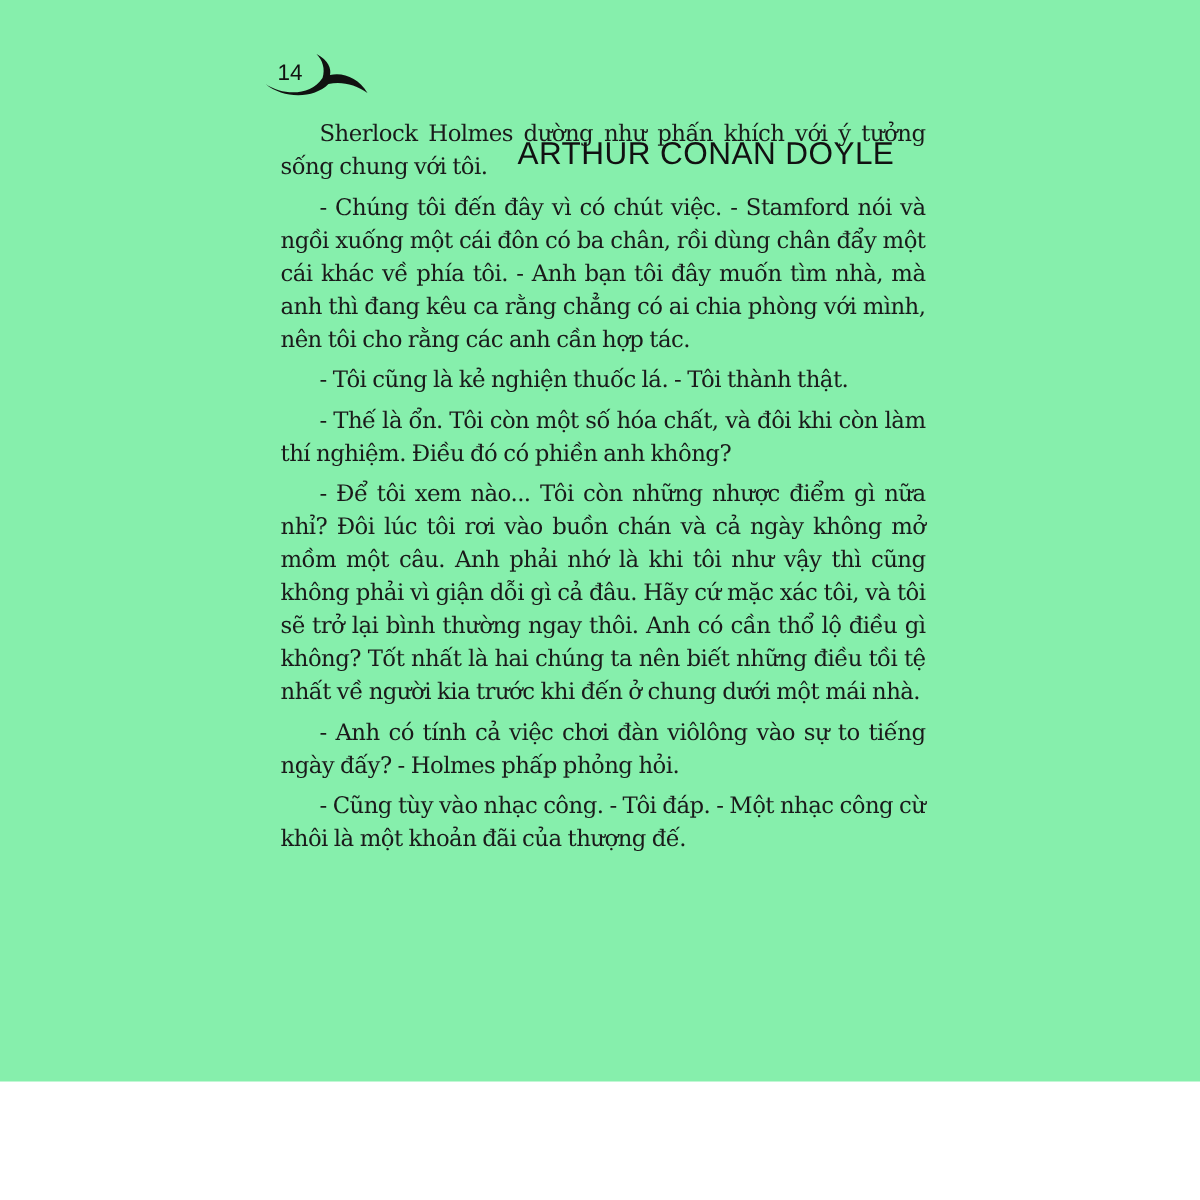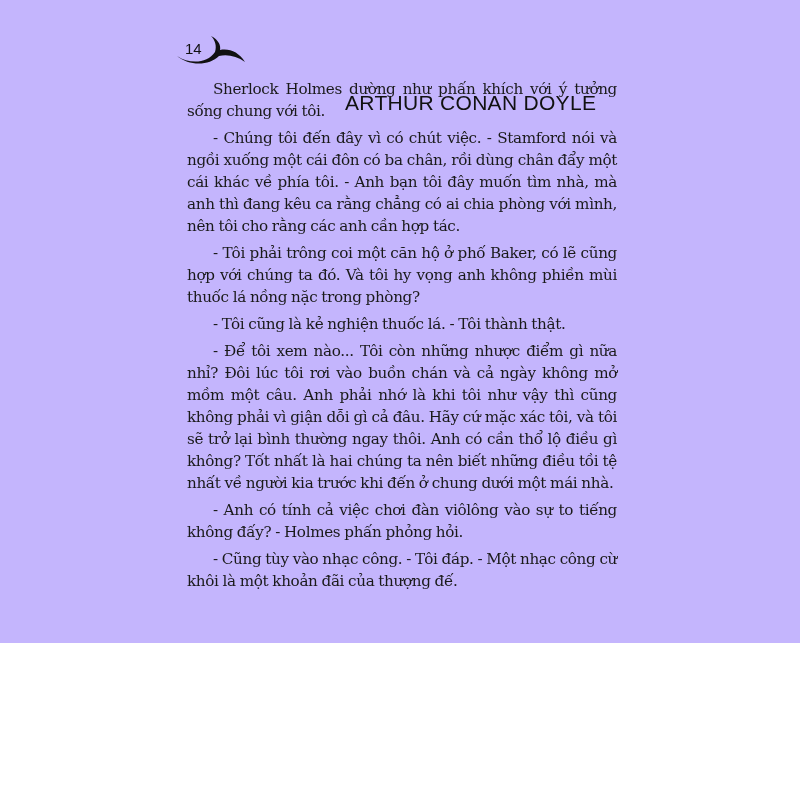--- a/index.html
+++ b/index.html
@@ -11,22 +11,22 @@
       width: 800px;
       height: 800px;
       position: relative;
       overflow: hidden;
       font-family: "DejaVu Serif", "Liberation Serif", serif;
       color: #1a1a1a;
     }
     .page {
       position: absolute;
       left: 0; top: 0;
-      width: 800px; height: 643px;
-      background: #c4b5fd;
+      width: 800px; height: 721px;
+      background: #86efac;
     }
     .header {
       position: absolute;
       left: 175px;
       top: 30px;
       width: 450px;
       height: 40px;
     }
     .ornament {
       position: absolute;
@@ -79,21 +79,21 @@
     <svg class="ornament" viewBox="0 0 72 38" xmlns="http://www.w3.org/2000/svg">
       <path d="M2 26 C 14 34, 32 34, 40 22 C 42 16, 40 10, 36 6 C 44 10, 46 16, 45 20 C 54 18, 64 22, 70 32 C 62 26, 52 24, 44 26 C 34 36, 14 36, 2 26 Z" fill="#111"></path>
     </svg>
     <span class="page-number">14</span>
     <span class="running-head">ARTHUR CONAN DOYLE</span>
   </div>
 
   <div class="body-text">
     <p>Sherlock Holmes dường như phấn khích với ý tưởng sống chung với tôi.</p>
     <p>- Chúng tôi đến đây vì có chút việc. - Stamford nói và ngồi xuống một cái đôn có ba chân, rồi dùng chân đẩy một cái khác về phía tôi. - Anh bạn tôi đây muốn tìm nhà, mà anh thì đang kêu ca rằng chẳng có ai chia phòng với mình, nên tôi cho rằng các anh cần hợp tác.</p>
-    <p>- Tôi phải trông coi một căn hộ ở phố Baker, có lẽ cũng hợp với chúng ta đó. Và tôi hy vọng anh không phiền mùi thuốc lá nồng nặc trong phòng?</p>
     <p>- Tôi cũng là kẻ nghiện thuốc lá. - Tôi thành thật.</p>
+    <p>- Thế là ổn. Tôi còn một số hóa chất, và đôi khi còn làm thí nghiệm. Điều đó có phiền anh không?</p>
     <p>- Để tôi xem nào... Tôi còn những nhược điểm gì nữa nhỉ? Đôi lúc tôi rơi vào buồn chán và cả ngày không mở mồm một câu. Anh phải nhớ là khi tôi như vậy thì cũng không phải vì giận dỗi gì cả đâu. Hãy cứ mặc xác tôi, và tôi sẽ trở lại bình thường ngay thôi. Anh có cần thổ lộ điều gì không? Tốt nhất là hai chúng ta nên biết những điều tồi tệ nhất về người kia trước khi đến ở chung dưới một mái nhà.</p>
-    <p>- Anh có tính cả việc chơi đàn viôlông vào sự to tiếng không đấy? - Holmes phấn phỏng hỏi.</p>
+    <p>- Anh có tính cả việc chơi đàn viôlông vào sự to tiếng ngày đấy? - Holmes phấp phỏng hỏi.</p>
     <p>- Cũng tùy vào nhạc công. - Tôi đáp. - Một nhạc công cừ khôi là một khoản đãi của thượng đế.</p>
 
   </div>
 
 </div>
 
 </body></html>

